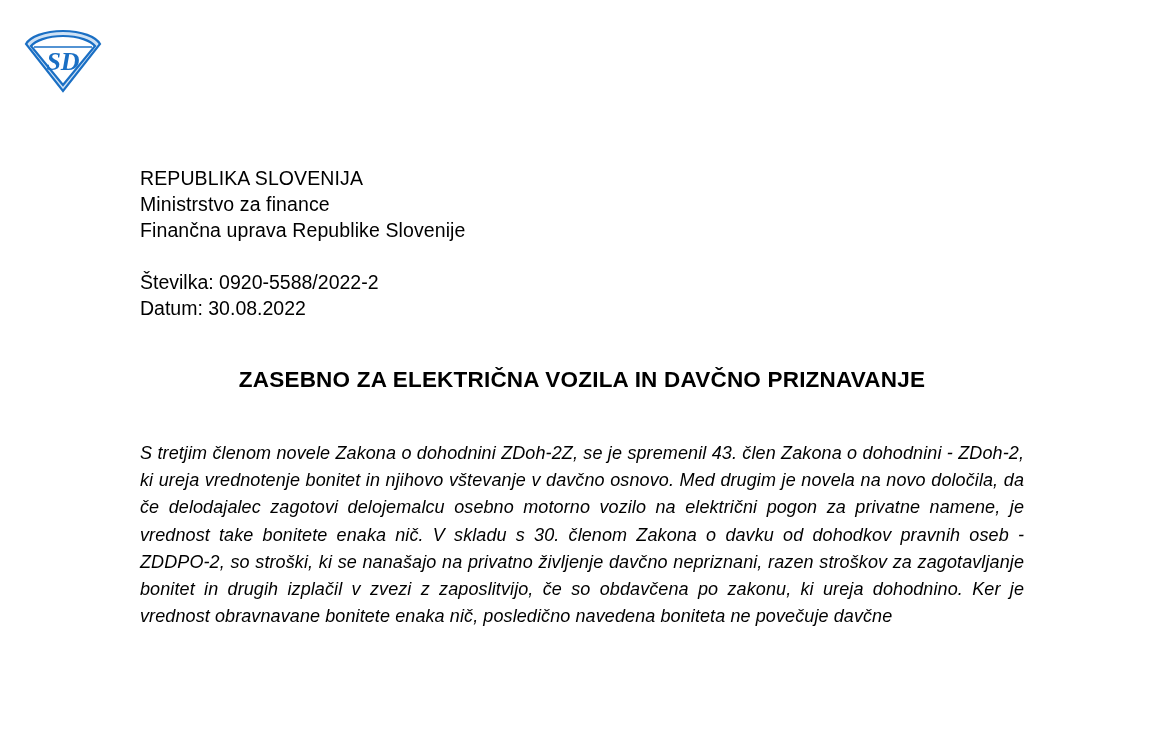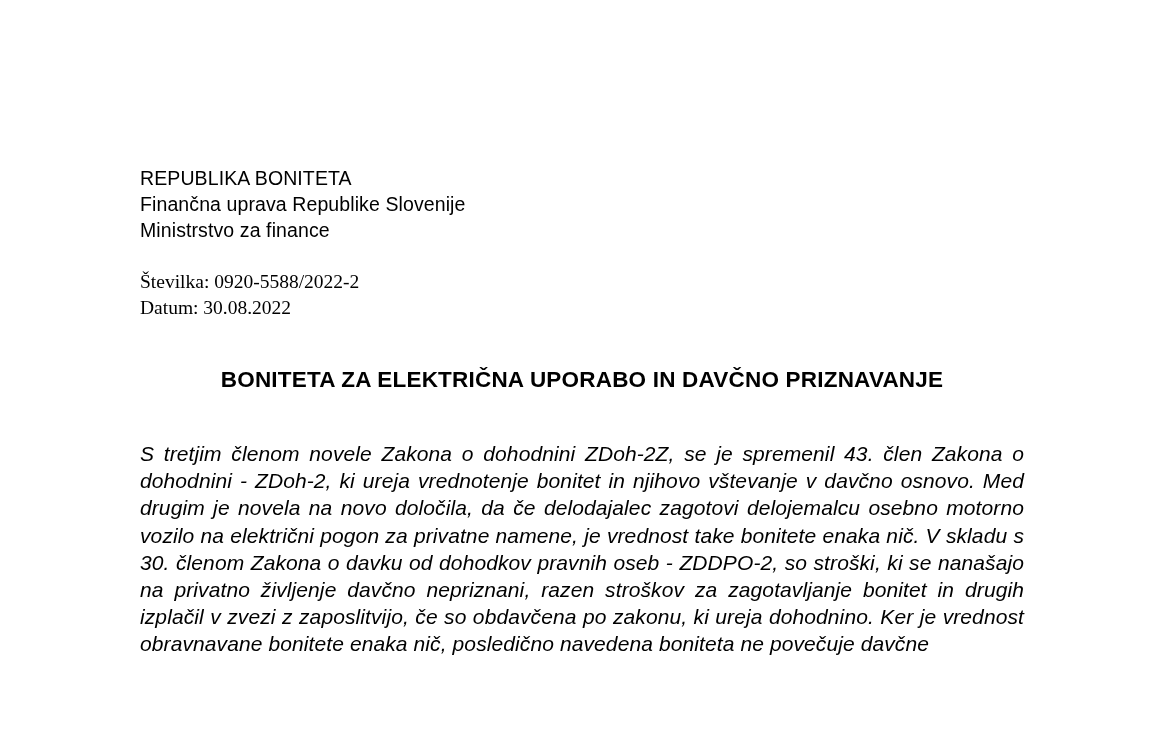--- a/index.html
+++ b/index.html
@@ -42,67 +42,78 @@
   .org-block div {
     white-space: pre;
   }
   .meta-block {
     margin-top: 26px;
     font-size: 19.5px;
     line-height: 26px;
   }
   .meta-block div {
     white-space: pre;
-    font-family: Liberation Serif, serif;
   }
   .doc-title {
     margin-top: 44px;
     font-size: 22.5px;
     font-weight: bold;
     text-align: center;
     line-height: 29px;
     letter-spacing: 0.2px;
   }
   .doc-title div {
     white-space: pre;
   }
   .intro {
     margin-top: 46px;
-    font-size: 21px;
+    font-size: 18px;
     font-style: italic;
     line-height: 27.2px;
     text-align: justify;
     text-justify: inter-word;
     letter-spacing: 0.1px;
   }
   .intro p {
     margin: 0;
   }
 </style>
 </head>
 <body>
 
 <div class="page">
 
+  <div class="logo">
+    <svg width="82" height="66" viewBox="0 0 82 66" xmlns="http://www.w3.org/2000/svg">
+      <g fill="none" stroke="#1a6fc4" stroke-width="2.2">
+        <path d="M41 3 C60 3 74 9 78 16 L41 63 L4 16 C8 9 22 3 41 3 Z" fill="#cfe2f5"></path>
+        <path d="M41 8 C57 8 69 13 73 18 L41 57 L9 18 C13 13 25 8 41 8 Z" fill="#ffffff"></path>
+      </g>
+      <g stroke="#1a6fc4" stroke-width="1.4" fill="none">
+        <path d="M12 19 L70 19"></path>
+      </g>
+      <text x="41" y="42" font-family="Liberation Serif, serif" font-size="26" font-style="italic" font-weight="bold" fill="#1a6fc4" text-anchor="middle">SD</text>
+    </svg>
+  </div>
 
   <div class="content">
 
     <div class="org-block">
-      <div>REPUBLIKA BONITETA</div>
+      <div>REPUBLIKA SLOVENIJA</div>
+      <div>Ministrstvo za finance</div>
       <div>Finančna uprava Republike Slovenije</div>
-      <div>Ministrstvo za finance</div>
     </div>
 
     <div class="meta-block">
       <div>Številka: 0920-5588/2022-2</div>
       <div>Datum: 30.08.2022</div>
     </div>
 
     <div class="doc-title">
-      <div>BONITETA ZA ELEKTRIČNA UPORABO IN DAVČNO PRIZNAVANJE</div>
+      <div>ZASEBNO ZA ELEKTRIČNA VOZILA IN DAVČNO PRIZNAVANJE</div>
     </div>
 
     <div class="intro">
       <p>S tretjim členom novele Zakona o dohodnini ZDoh-2Z, se je spremenil 43. člen Zakona o dohodnini - ZDoh-2, ki ureja vrednotenje bonitet in njihovo vštevanje v davčno osnovo. Med drugim je novela na novo določila, da če delodajalec zagotovi delojemalcu osebno motorno vozilo na električni pogon za privatne namene, je vrednost take bonitete enaka nič. V skladu s 30. členom Zakona o davku od dohodkov pravnih oseb - ZDDPO-2, so stroški, ki se nanašajo na privatno življenje davčno nepriznani, razen stroškov za zagotavljanje bonitet in drugih izplačil v zvezi z zaposlitvijo, če so obdavčena po zakonu, ki ureja dohodnino. Ker je vrednost obravnavane bonitete enaka nič, posledično navedena boniteta ne povečuje davčne</p>
     </div>
 
   </div>
 </div>
 
 </body></html>

